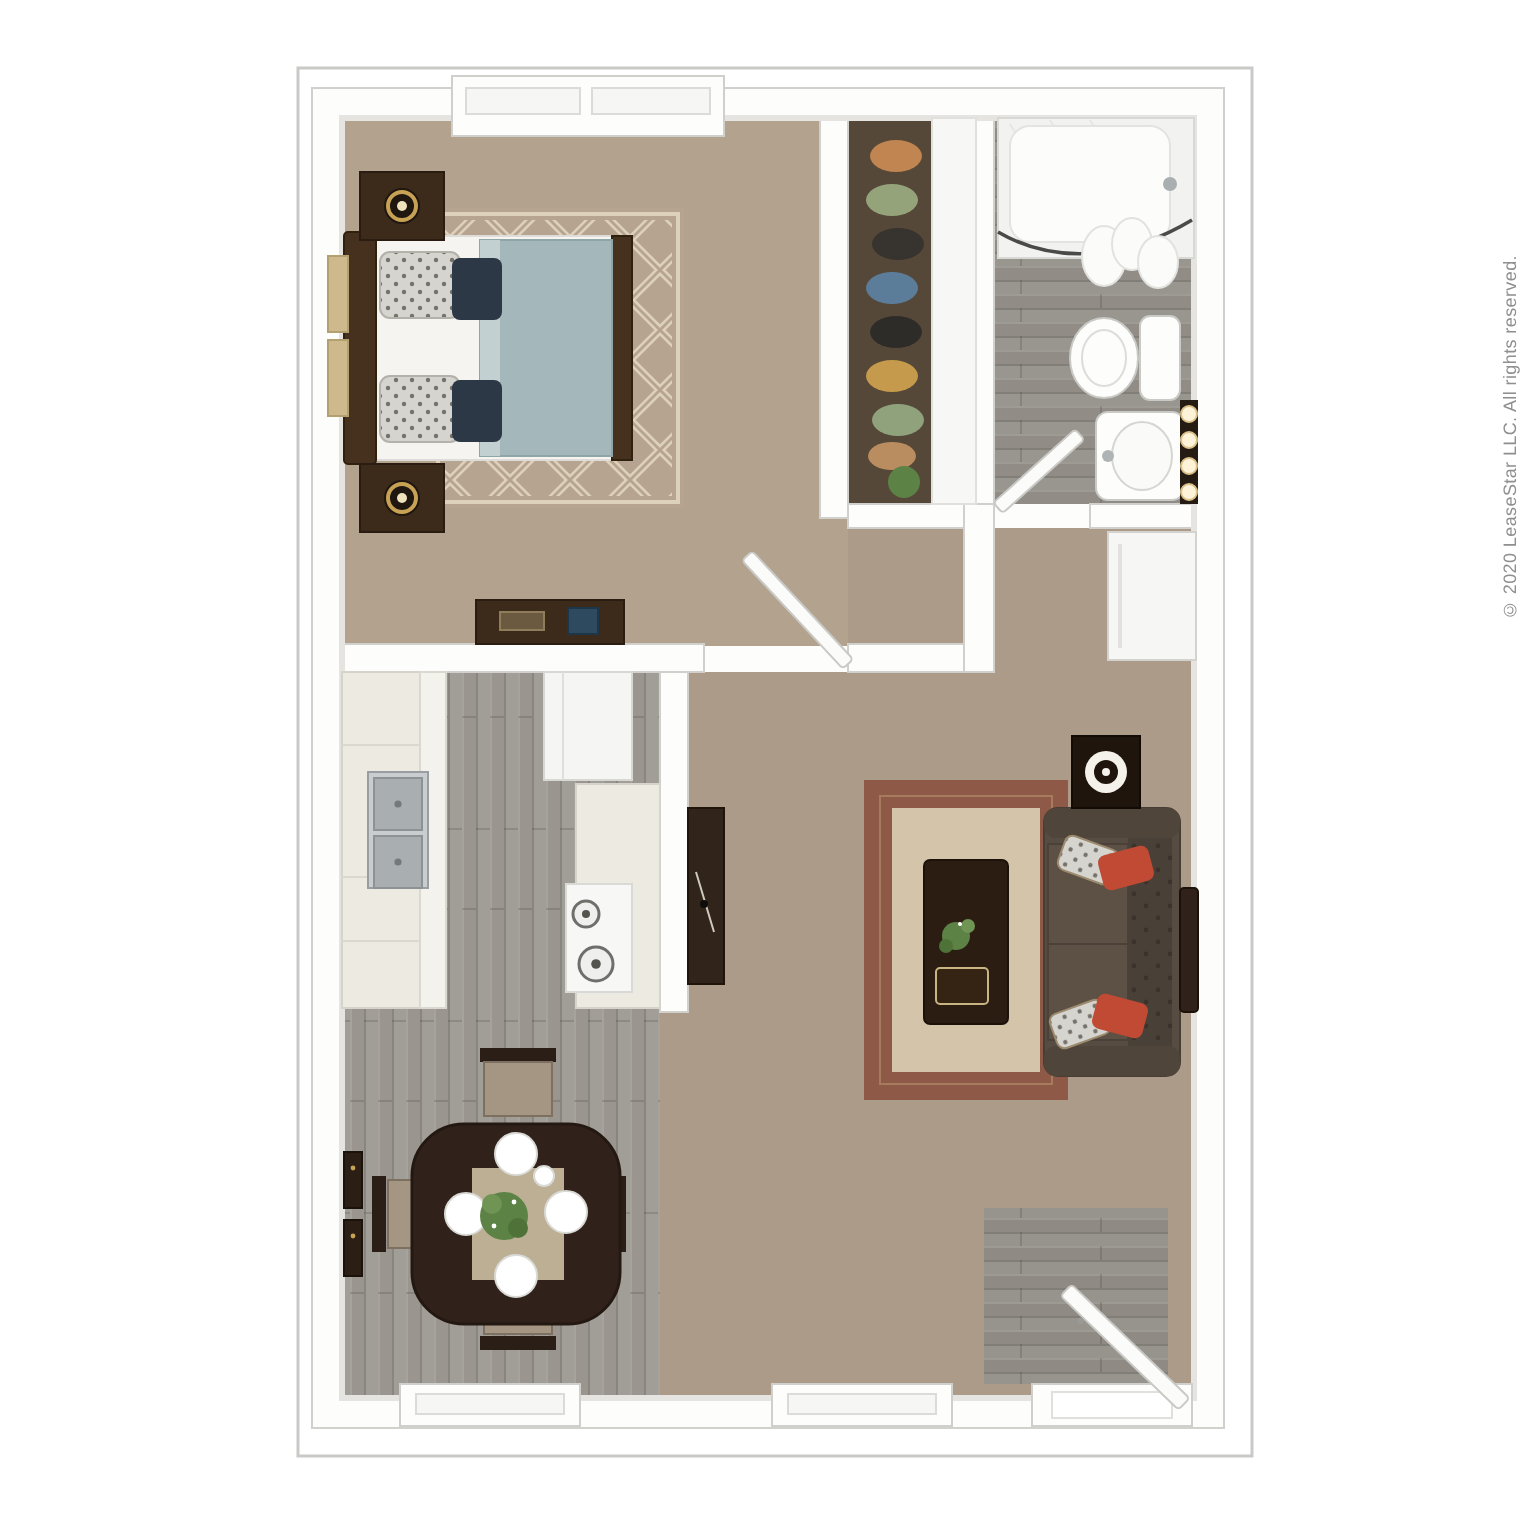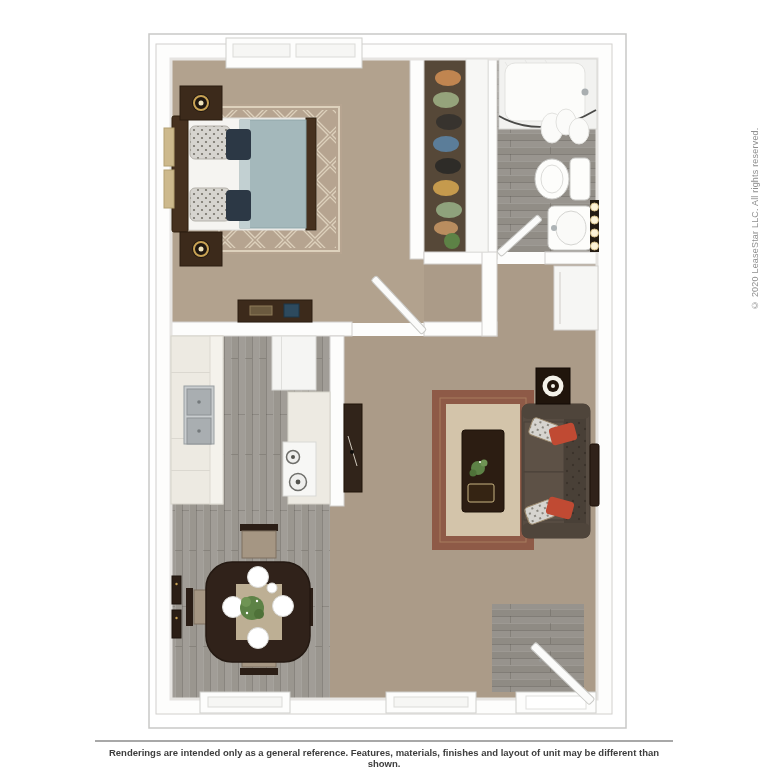--- a/index.html
+++ b/index.html
@@ -332,16 +332,13 @@
         <g transform="translate(592,702) rotate(-136)">
           <rect x="0" y="-4" width="82" height="8" rx="2" class="doorleaf"></rect>
           <circle cx="66" cy="-6" r="1.6" fill="#9a9a97"></circle>
         </g>
       </g>
     </g>
   </svg>
 
   <div class="copyright">© 2020 LeaseStar LLC. All rights reserved.</div>
 
-  <div class="footer">
-    <span>Renderings are intended only as a general reference. Features, materials, finishes and layout of unit may be different than shown.</span>
-  </div>
 </div>
 
 </body></html>

